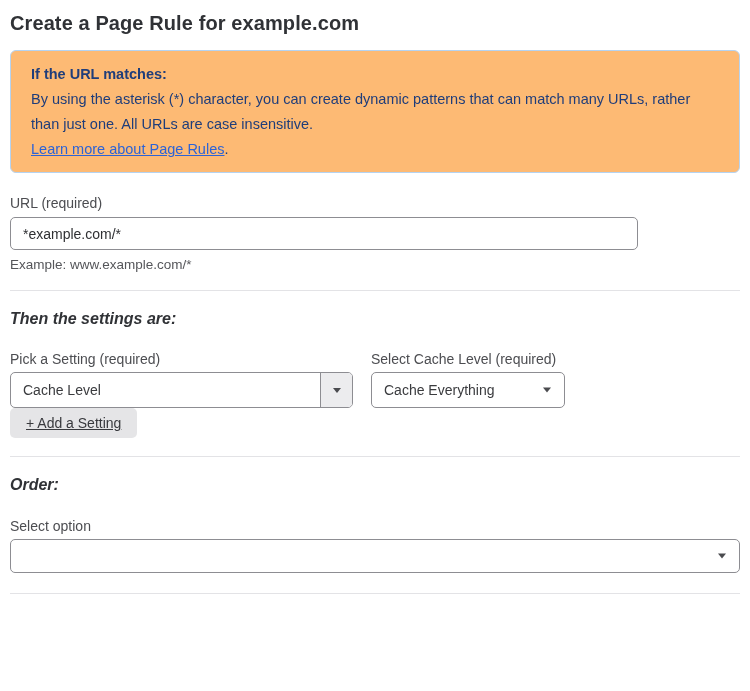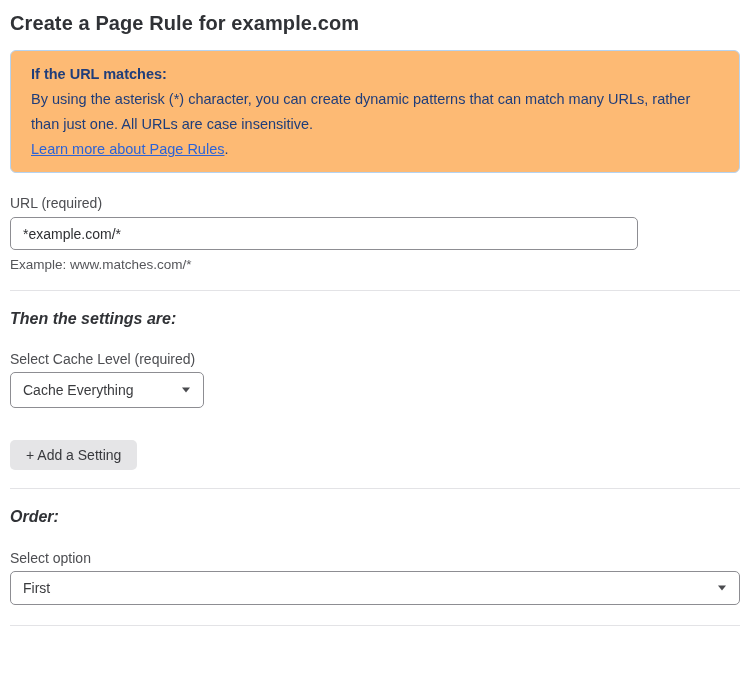--- a/index.html
+++ b/index.html
@@ -121,21 +121,21 @@
     display: inline-block;
     border: none;
     border-radius: 5px;
     font-size: 14px;
     font-family: "Liberation Sans", "DejaVu Sans", sans-serif;
     cursor: pointer;
     height: 33px;
     padding: 0 16px;
     line-height: 33px;
   }
-  .btn-add { margin-top: 32px; background: #e5e5e7; color: #38393d; height: 30px; line-height: 30px; }
+  .btn-add { background: #e5e5e7; color: #38393d; height: 30px; line-height: 30px; text-decoration: underline; }
 
   .order-select {
     margin-top: 5px;
     width: 730px;
     height: 34px;
   }
 
   .order-helper {
     margin-top: 8px;
     font-size: 14px;
@@ -152,45 +152,53 @@
   <h1 class="page-title">Create a Page Rule for example.com</h1>
 
   <div class="info-box">
     <div class="info-heading">If the URL matches:</div>
     <div class="info-body">By using the asterisk (*) character, you can create dynamic patterns that can match many URLs, rather than just one. All URLs are case insensitive.</div>
     <div><a class="info-link">Learn more about Page Rules</a><span>.</span></div>
   </div>
 
   <div class="field-label">URL (required)</div>
   <input class="text-input" type="text" value="*example.com/*" style="">
-  <div class="helper-text">Example: www.matches.com/*</div>
+  <div class="helper-text">Example: www.example.com/*</div>
 
   <hr class="divider">
 
   <div class="section-heading">Then the settings are:</div>
 
   <div class="settings-row">
+    <div class="settings-col-1">
+      <div class="select-label">Pick a Setting (required)</div>
+      <div class="select-control">
+        <span class="select-value">Cache Level</span>
+        <span class="select-arrow-segment">
+          <span class="caret-down"></span>
+        </span>
+      </div>
+    </div>
     <div class="settings-col-2">
       <div class="select-label">Select Cache Level (required)</div>
       <div class="select-control">
         <span class="select-value">Cache Everything</span>
         <span class="caret-down select-inline-arrow"></span>
       </div>
     </div>
   </div>
 
   <button class="btn btn-add">+ Add a Setting</button>
 
   <hr class="divider">
 
   <div class="section-heading">Order:</div>
 
   <div class="select-label" style="margin-top:24px;">Select option</div>
   <div class="select-control order-select">
-    <span class="select-value">First</span>
     <span class="caret-down select-inline-arrow"></span>
   </div>
 
   <hr class="divider" style="margin-top:20px;">
 
   
 
 </div>
 
 </body></html>

